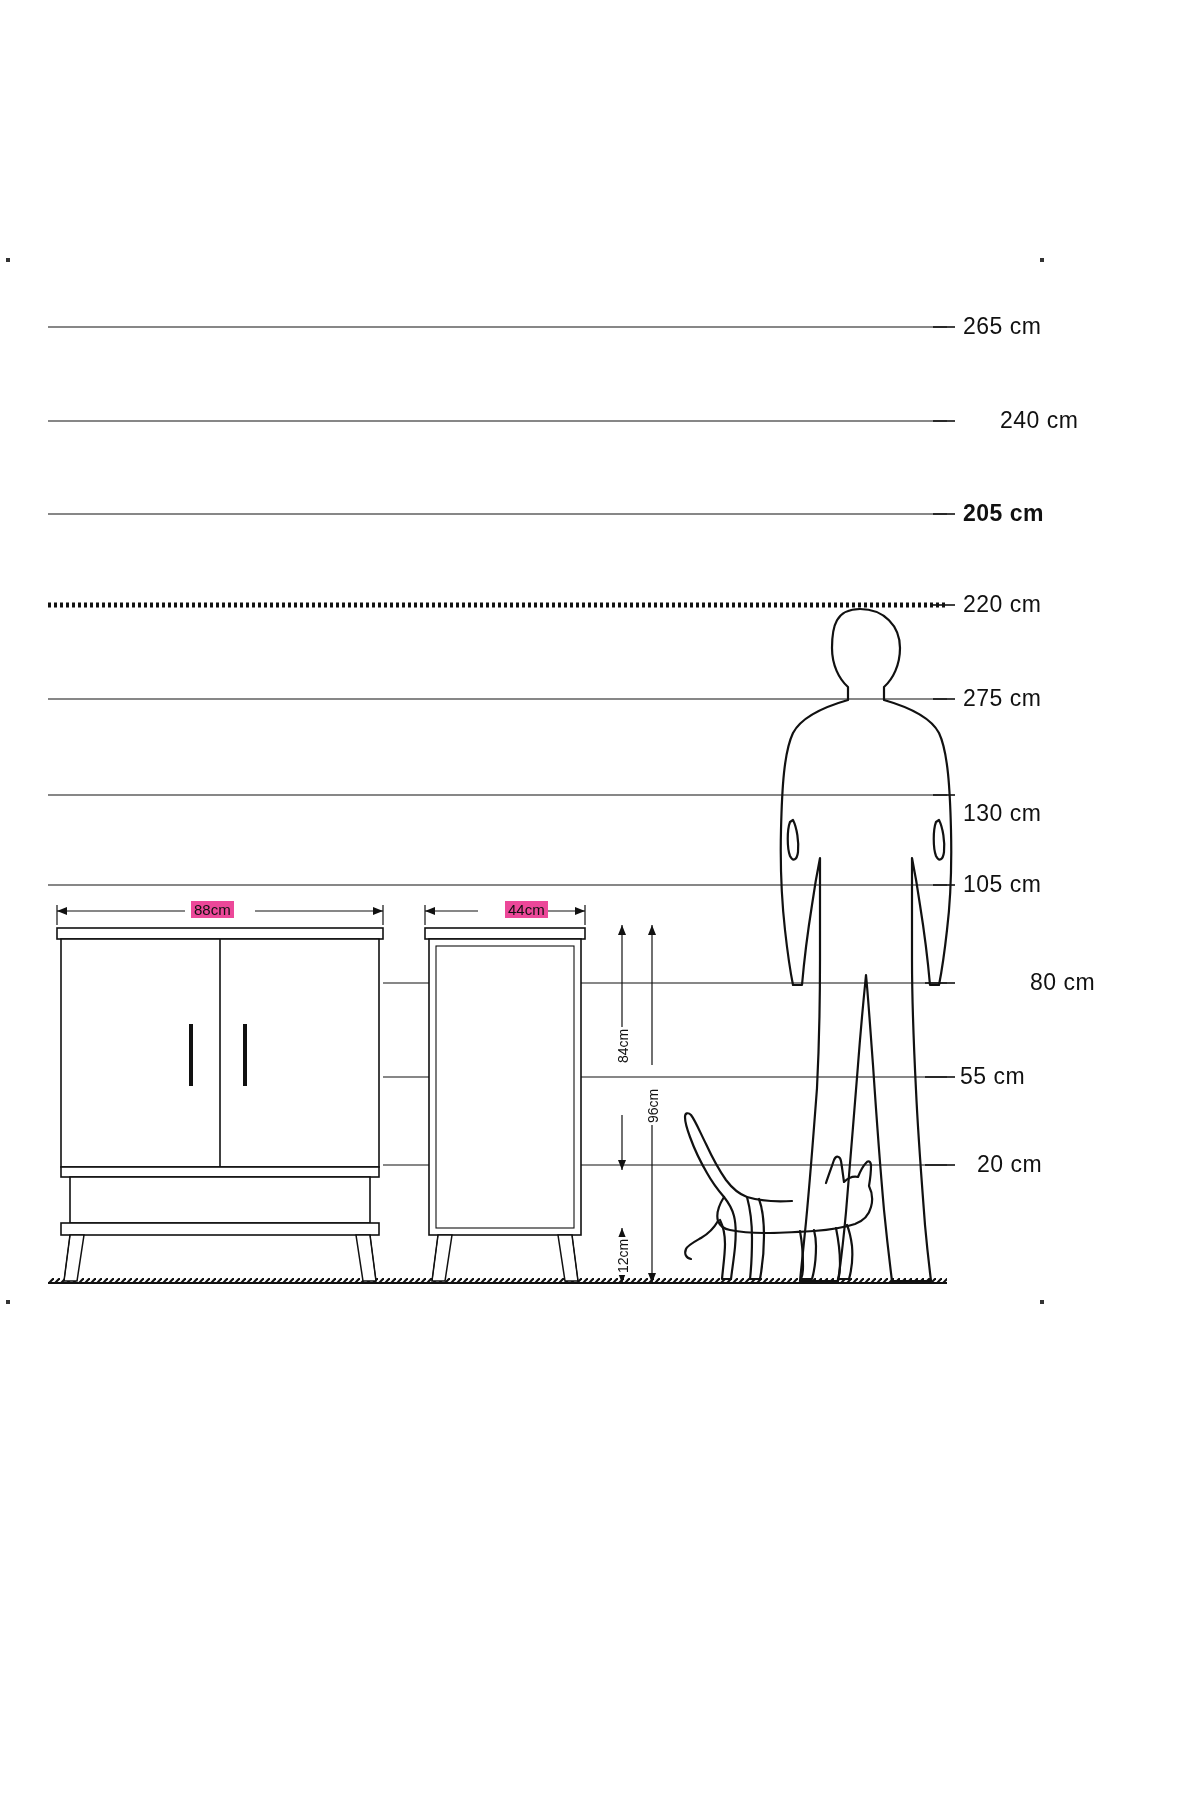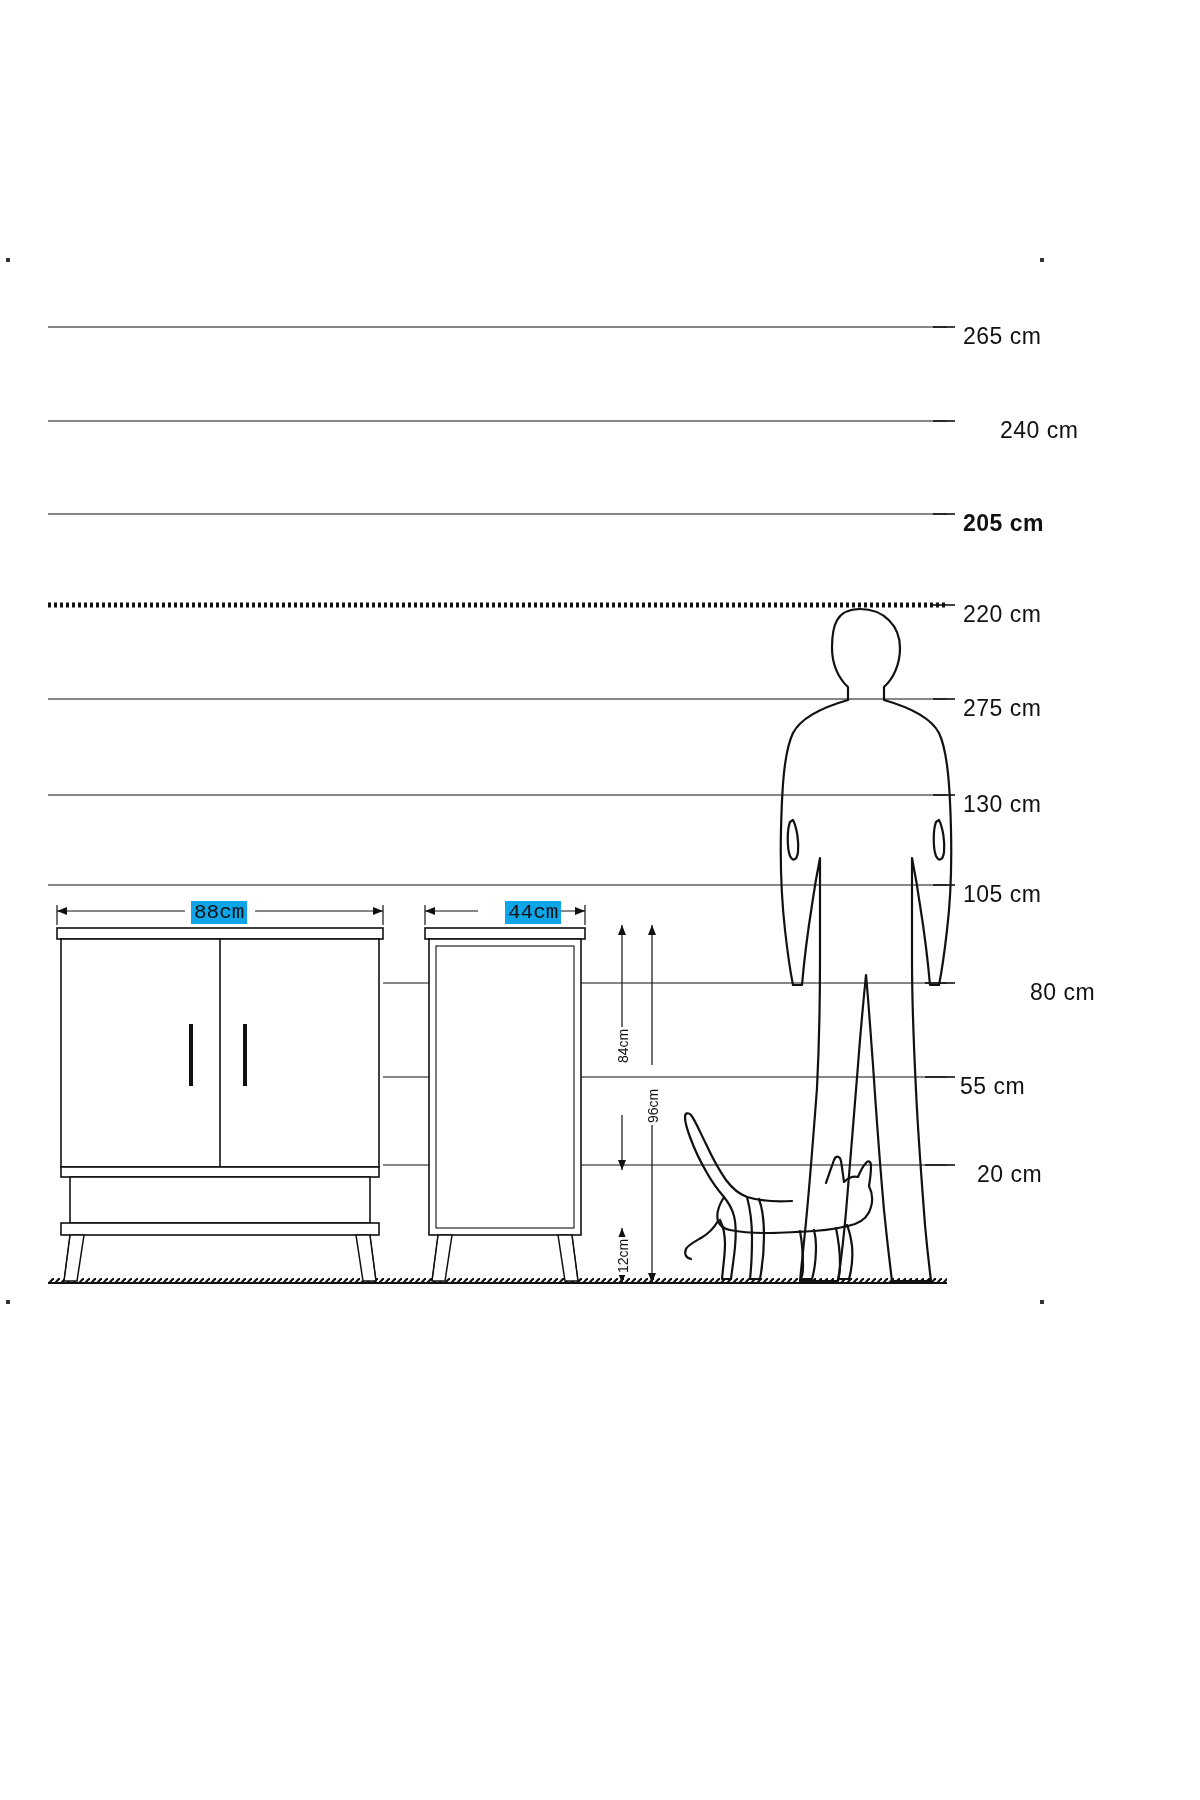--- a/index.html
+++ b/index.html
@@ -19,30 +19,28 @@
     left: 0; top: 0;
     width: 1200px;
     height: 1800px;
   }
   .scale-label {
     position: absolute;
     font-size: 23px;
     color: #111111;
     letter-spacing: 0.5px;
     white-space: nowrap;
-    margin-top: 10px;
   }
   .dim-label {
     position: absolute;
-    font-size: 21px;
+    font-size: 15px;
     color: #111111;
     white-space: nowrap;
-    background: #0ea5e9;
+    background: #ec4899;
     padding: 0 3px;
-    font-family: Liberation Mono, monospace;
   }
   .dim-label-v {
     position: absolute;
     font-size: 14px;
     color: #111111;
     white-space: nowrap;
     transform-origin: left top;
     background: #ffffff;
     padding: 0 2px;
   }
@@ -260,21 +258,21 @@
       <path d="M718,1221 C714,1228 708,1234 701,1238 C694,1242 688,1245 686,1249
                C684,1254 686,1258 691,1259"></path>
     </g>
   </svg>
 
   <div class="scale-label" style="left:963px; top:313px;">265 cm</div>
   <div class="scale-label" style="left:1000px; top:407px;">240 cm</div>
   <div class="scale-label" style="left:963px; top:500px;font-weight:bold;">205 cm</div>
   <div class="scale-label" style="left:963px; top:591px;">220 cm</div>
   <div class="scale-label" style="left:963px; top:685px;">275 cm</div>
-  <div class="scale-label" style="left:963px; top:781px;">130 cm</div>
+  <div class="scale-label" style="left:963px; top:800px;">130 cm</div>
   <div class="scale-label" style="left:963px; top:871px;">105 cm</div>
   <div class="scale-label" style="left:1030px; top:969px;">80 cm</div>
   <div class="scale-label" style="left:960px; top:1063px;">55 cm</div>
   <div class="scale-label" style="left:977px; top:1151px;">20 cm</div>
 
   <div class="dim-label" style="left:191px; top:901px;">88cm</div>
   <div class="dim-label" style="left:505px; top:901px;">44cm</div>
 
   <div class="dim-label-v" style="left:615px; top:1065px; transform: rotate(-90deg);">84cm</div>
   <div class="dim-label-v" style="left:645px; top:1125px; transform: rotate(-90deg);">96cm</div>

